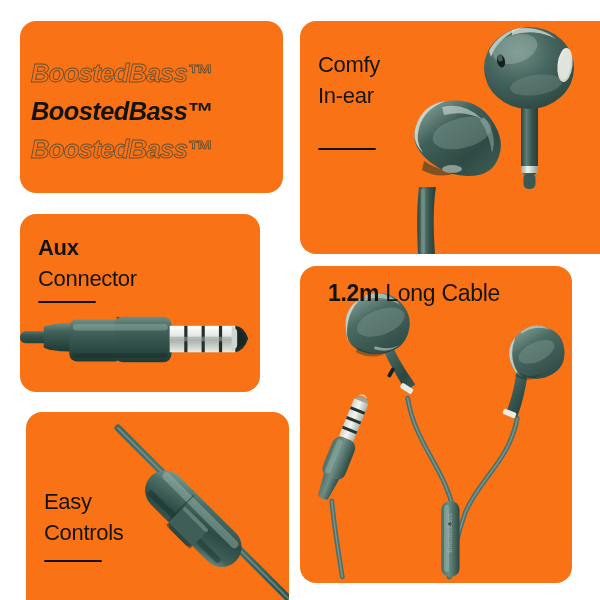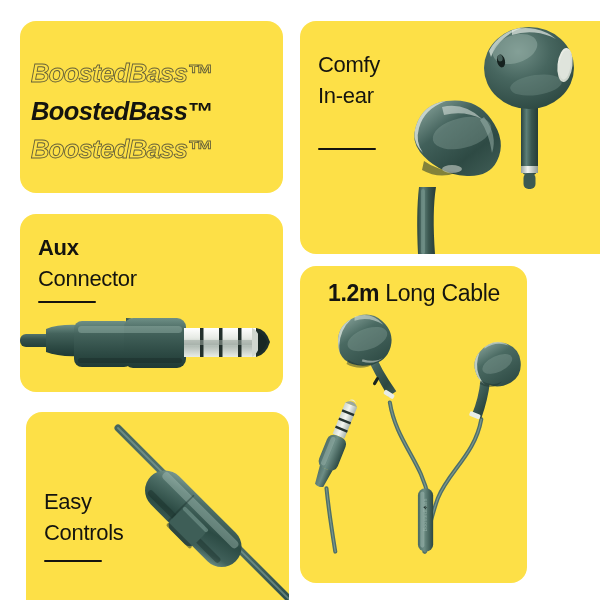--- a/index.html
+++ b/index.html
@@ -7,30 +7,30 @@
     width:600px;height:600px;
     background:#ffffff;
     font-family:"Liberation Sans", sans-serif;
     overflow:hidden;
     position:relative;
   }
   .page{position:relative;width:600px;height:600px;}
 
   .card{
     position:absolute;
-    background:#fde047;
+    background:#f97316;
     border-radius:16px;
     overflow:hidden;
   }
 
   
   #card-brand   {left:20px;  top:21px;  width:263px; height:172px;}
   #card-comfy   {left:300px; top:21px;  width:283px; height:233px;padding-left:32px;}
-  #card-aux     {left:20px;  top:214px; width:263px; height:178px;}
-  #card-cable   {left:300px; top:266px; width:227px; height:317px;}
+  #card-aux     {left:20px;  top:214px; width:240px; height:178px;}
+  #card-cable   {left:300px; top:266px; width:227px; height:317px;padding-left:45px;}
   #card-controls{left:20px;  top:412px; width:263px; height:203px;margin-left:6px;}
 
   
   .hdr{
     position:absolute;
     color:#14140f;
     font-family:"Liberation Sans", sans-serif;
     letter-spacing:-0.3px;
     white-space:nowrap;
   }

